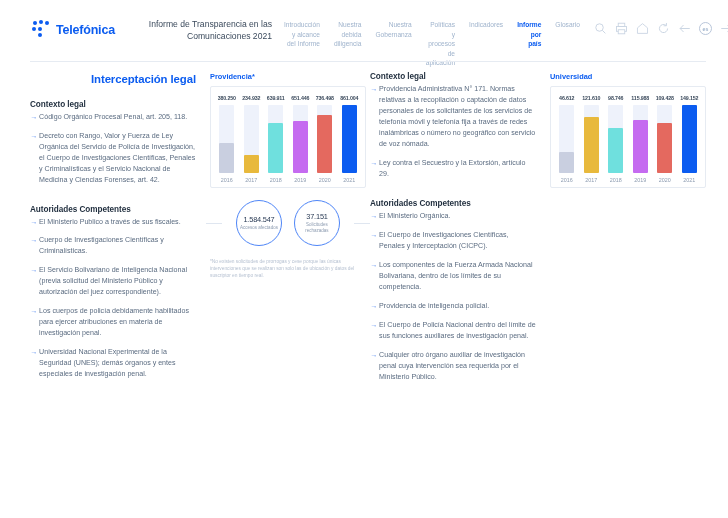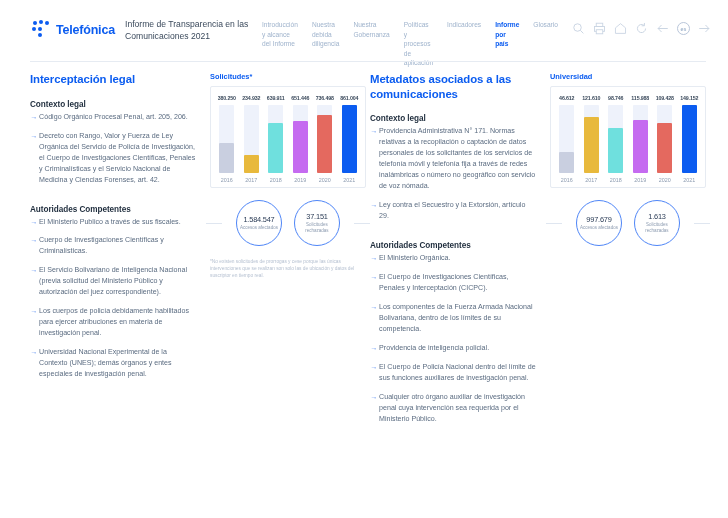--- a/index.html
+++ b/index.html
@@ -5,33 +5,33 @@
   * { box-sizing: border-box; margin: 0; padding: 0; }
   html, body {
     width: 728px; height: 518px;
     background: #ffffff;
     font-family: "Liberation Sans", sans-serif;
     overflow: hidden;
   }
   .page { position: relative; width: 728px; height: 518px; background:#fff; }
 
   
-  .header { position: relative; height: 72px; padding: 16px 22px 0 30px; display:flex; align-items:flex-start; }
+  .header { position: relative; height: 72px; padding: 16px 22px 0 30px; display:flex; align-items:flex-start;text-align:right; }
   .brand { display:flex; align-items:center; gap:6px; width:95px; flex:0 0 auto; padding-top:4px; }
   .tlf-dots { width:20px; height:20px; position:relative; flex:0 0 auto; }
   .tlf-dots i { position:absolute; background:#0b5cf0; border-radius:50%; display:block; }
   .d1{width:4px;height:4px;left:3px;top:1px;}
   .d2{width:4px;height:4px;left:9px;top:0px;}
   .d3{width:4px;height:4px;left:15px;top:1px;}
   .d4{width:4px;height:4px;left:2px;top:7px;}
   .d5{width:4px;height:4px;left:8px;top:7px;}
   .d6{width:4px;height:4px;left:8px;top:13px;}
   .brand-name { color:#0b5cf0; font-size:12.5px; font-weight:bold; letter-spacing:-0.2px; }
 
-  .report-title { width:125px; flex:0 0 auto; font-size:8.6px; line-height:1.35; color:#3b4a5c; padding-top:3px; }
+  .report-title { margin-left:22px; width:125px; flex:0 0 auto; font-size:8.6px; line-height:1.35; color:#3b4a5c; padding-top:3px; }
 
   .nav { display:flex; align-items:flex-start; gap:0; margin-left:12px; flex:1 1 auto; padding-top:4px; }
   .nav-item { font-size:6.6px; line-height:1.45; color:#9fb3cc; width:auto; margin-right:14px; white-space:pre-line; cursor:pointer; }
   .nav-item.active { color:#0b5cf0; font-weight:bold; }
 
   .tools { display:flex; align-items:center; gap:8px; padding-top:6px; margin-left:auto; }
   .tool-ic { width:13px; height:13px; opacity:.55; cursor:pointer; }
   .tool-ic svg { display:block; }
   .lang-badge { width:13px; height:13px; border:1.1px solid #b9c6da; border-radius:50%; color:#9fb3cc;
                 font-size:5.2px; display:flex; align-items:center; justify-content:center; font-weight:bold; cursor:pointer;}
@@ -39,21 +39,21 @@
   .hr { position:absolute; left:30px; right:22px; top:61px; height:1px; background:#e6ebf2; }
 
   
   .content { position:absolute; left:0; top:72px; right:0; display:flex; }
   .col { display:flex; }
   .col-left  { width:364px; padding-left:30px; }
   .col-right { width:364px; padding-left:6px; }
   .txt-col { width:166px; flex:0 0 auto; }
   .chart-col { width:170px; flex:0 0 auto; padding-left:14px; }
 
-  h2.sec-title { color:#0b5cf0; font-size:11.4px; font-weight:bold; line-height:1.28; margin-bottom:13px; letter-spacing:-0.1px;}
+  h2.sec-title { color:#0b5cf0; font-size:11.4px; font-weight:bold; line-height:1.28; margin-bottom:13px; letter-spacing:-0.1px;text-align:right;}
   h3.sub-title { color:#1f2d3d; font-size:8.2px; font-weight:bold; margin-bottom:3px; letter-spacing:-0.05px;}
   .li { display:flex; gap:2px; font-size:7.1px; line-height:1.55; color:#5a6b80; margin-bottom:8px; }
   .li .arw { color:#5b8def; flex:0 0 auto; font-size:7.1px; }
   .blk-gap { height:11px; }
 
   
   .chart-label { color:#0b5cf0; font-size:7.4px; font-weight:bold; margin-bottom:5px; }
   .chart-box { border:1px solid #e6ebf2; border-radius:2px; padding:8px 5px 4px 5px; }
   .bars { display:flex; align-items:flex-end; justify-content:space-between; gap:3px; }
   .bar-cell { flex:1 1 0; display:flex; flex-direction:column; align-items:center; }
@@ -153,21 +153,21 @@
   <div class="hr"></div>
 
   <div class="content">
 
     <div class="col col-left">
       <div class="txt-col">
         <h2 class="sec-title">Interceptación legal</h2>
         <h3 class="sub-title">Contexto legal</h3>
         <div class="li">
             <span class="arw">→</span>
-            <span>Código Orgánico Procesal Penal, art. 205, 206.</span>
+            <span>Código Orgánico Procesal Penal, art. 205, 118.</span>
           </div>
         <div class="li">
             <span class="arw">→</span>
             <span>Decreto con Rango, Valor y Fuerza de Ley Orgánica del Servicio de Policía de Investigación, el Cuerpo de Investigaciones Científicas, Penales y Criminalísticas y el Servicio Nacional de Medicina y Ciencias Forenses, art. 42.</span>
           </div>
         <div class="blk-gap"></div>
         <h3 class="sub-title">Autoridades Competentes</h3>
         <div class="li">
             <span class="arw">→</span>
             <span>El Ministerio Publico a través de sus fiscales.</span>
@@ -179,26 +179,26 @@
         <div class="li">
             <span class="arw">→</span>
             <span>El Servicio Bolivariano de Inteligencia Nacional (previa solicitud del Ministerio Público y autorización del juez correspondiente).</span>
           </div>
         <div class="li">
             <span class="arw">→</span>
             <span>Los cuerpos de policía debidamente habilitados para ejercer atribuciones en materia de investigación penal.</span>
           </div>
         <div class="li">
             <span class="arw">→</span>
-            <span>Universidad Nacional Experimental de la Contexto (UNES); demás órganos y entes especiales de investigación penal.</span>
+            <span>Universidad Nacional Experimental de la Seguridad (UNES); demás órganos y entes especiales de investigación penal.</span>
           </div>
       </div>
 
       <div class="chart-col">
-        <div class="chart-label">Solicitudes*</div>
+        <div class="chart-label">Providencia*</div>
         <div class="chart-box">
           <div class="bars">
               <div class="bar-cell">
                 <div class="bar-val">380.250</div>
                 <div class="bar-track" style="background: rgb(238, 242, 251);">
                   <div class="bar-fill" style="height: 44%; background: rgb(201, 207, 224);"></div>
                 </div>
                 <div class="bar-year">2016</div>
               </div>
               <div class="bar-cell">
@@ -249,22 +249,20 @@
             <span class="circ-cap">Solicitudes
 rechazadas</span>
           </div>
         </div>
         <div class="foot-note">*No existen solicitudes de prorrogas y cese porque las únicas intervenciones que se realizan son solo las de ubicación y datos del suscriptor en tiempo real.</div>
       </div>
     </div>
 
     <div class="col col-right">
       <div class="txt-col">
-        <h2 class="sec-title">Metadatos asociados
-a las comunicaciones</h2>
         <h3 class="sub-title">Contexto legal</h3>
         <div class="li">
             <span class="arw">→</span>
             <span>Providencia Administrativa N° 171. Normas relativas a la recopilación o captación de datos personales de los solicitantes de los servicios de telefonía móvil y telefonía fija a través de redes inalámbricas o número no geográfico con servicio de voz nómada.</span>
           </div>
         <div class="li">
             <span class="arw">→</span>
             <span>Ley contra el Secuestro y la Extorsión, artículo 29.</span>
           </div>
         <div class="blk-gap"></div>
@@ -336,29 +334,17 @@
               </div>
               <div class="bar-cell">
                 <div class="bar-val">149.152</div>
                 <div class="bar-track" style="background: rgb(238, 242, 251);">
                   <div class="bar-fill" style="height: 100%; background: rgb(11, 92, 240);"></div>
                 </div>
                 <div class="bar-year">2021</div>
               </div>
             </div>
         </div>
-        <div class="circles">
-          <div class="circ">
-            <span class="circ-num">997.679</span>
-            <span class="circ-cap">Accesos
-afectados</span>
-          </div>
-          <div class="circ">
-            <span class="circ-num">1.613</span>
-            <span class="circ-cap">Solicitudes
-rechazadas</span>
-          </div>
-        </div>
         <div class="foot-note"></div>
       </div>
     </div>
   </div>
 </div>
 
 </body></html>

